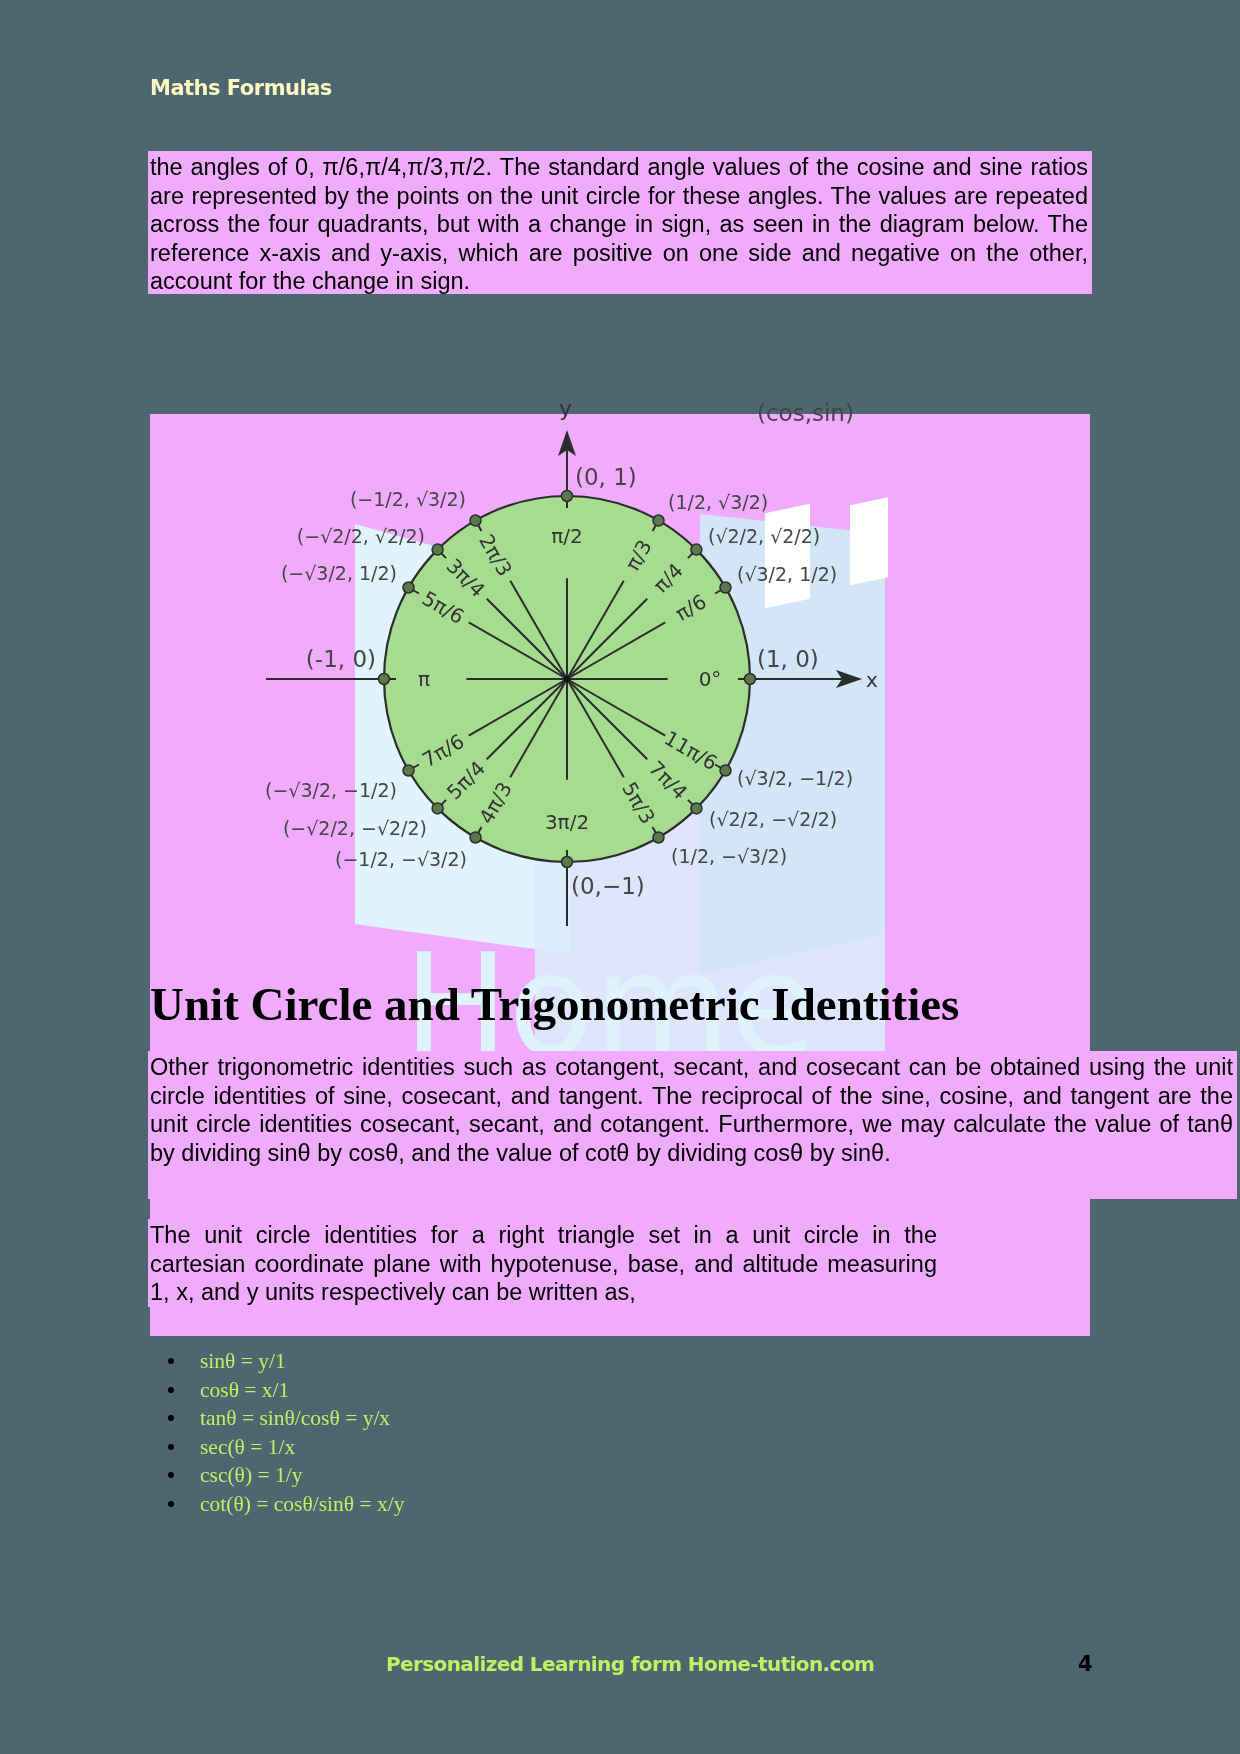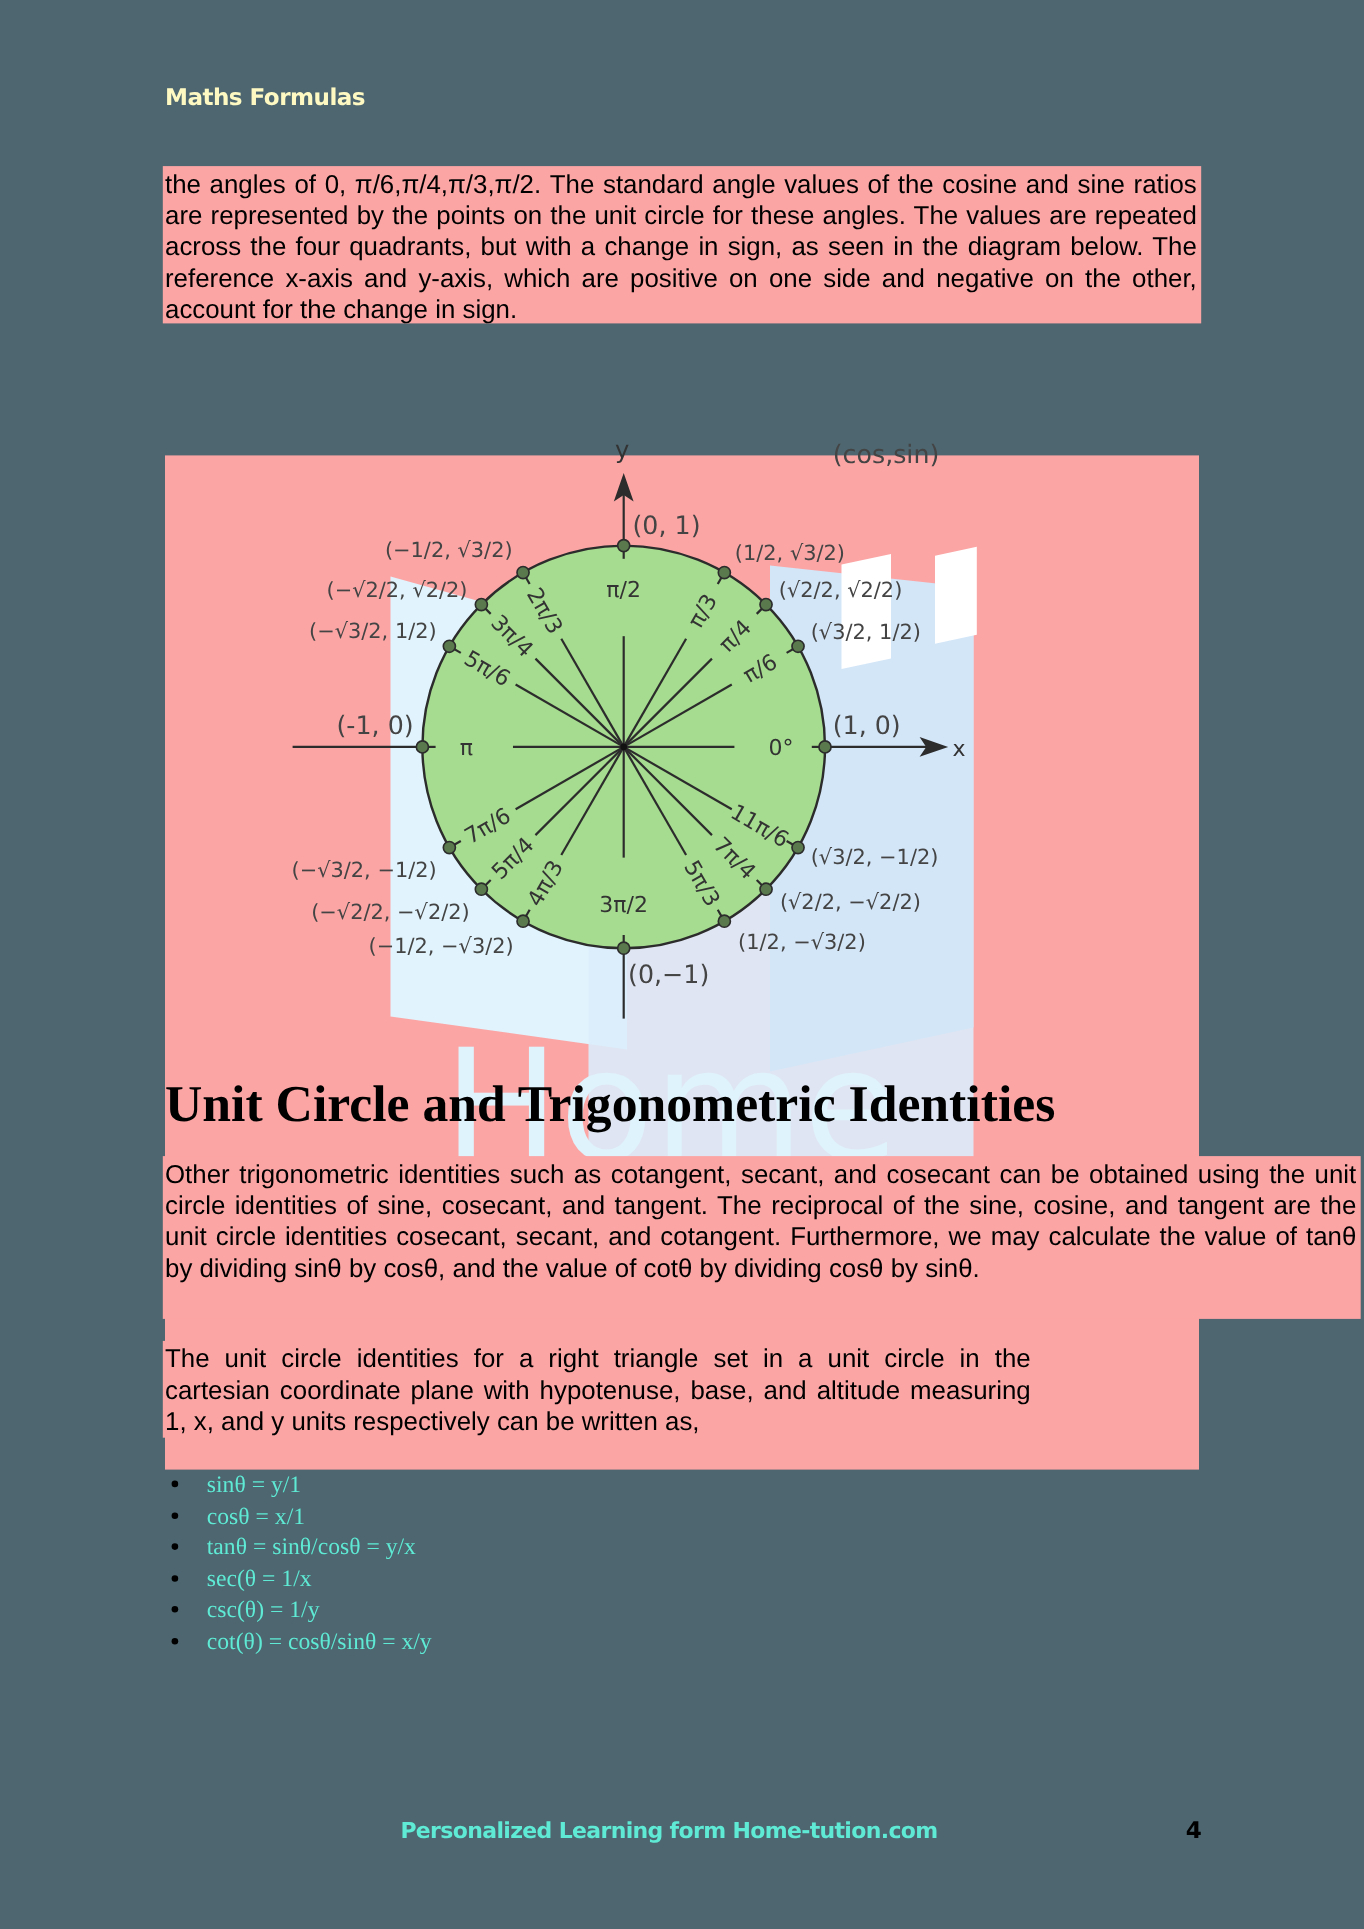--- a/index.html
+++ b/index.html
@@ -10,52 +10,52 @@
     overflow: hidden;
     font-family: "Liberation Sans", sans-serif;
   }
   .abs { position: absolute; }
   .header-title {
     left: 150px; top: 76px;
     color: #fef9c3; font-weight: bold; font-size: 21px;
     font-family: "DejaVu Sans", sans-serif;
     letter-spacing: -0.5px;
   }
-  .white { background: #fca5a5; }
+  .white { background: #f0abfc; }
   .para {
     font-family: "Liberation Sans", sans-serif;
     font-size: 23.5px;
     line-height: 28.6px;
     color: #000;
     text-align: justify;
     text-align-last: left;
     margin: 0;
   }
   .para-box { padding: 0 4px 0 2px; box-sizing: border-box; }
   .heading {
     font-family: "Liberation Serif", serif;
     font-weight: bold;
     font-size: 47px;
     color: #000;
     white-space: nowrap;
   }
   .list {
     left: 150px; top: 1335px;
-    margin: 0; padding: 0; list-style: none;
+    margin: 12px; padding: 0; list-style: none;
     font-family: "Liberation Serif", serif;
-    font-size: 21.5px; line-height: 28.6px; color: #5eead4;
+    font-size: 21.5px; line-height: 28.6px; color: #bef264;
   }
   .list li { position: relative; padding-left: 38px; }
   .list li .bullet {
     position: absolute; left: 6px; top: 11px;
     width: 6px; height: 6px; border-radius: 50%; background: #000;
   }
   .footer-link {
-    left: 364px; top: 1652px;
-    color: #5eead4; font-weight: bold; font-size: 20px;
+    left: 386px; top: 1652px;
+    color: #bef264; font-weight: bold; font-size: 20px;
     font-family: "DejaVu Sans", sans-serif;
     letter-spacing: -0.6px;
   }
   .page-number {
     left: 1078px; top: 1652px;
     color: #000; font-size: 21px; font-weight: bold;
     font-family: "DejaVu Sans", sans-serif;
   }
   svg text { font-family: "DejaVu Sans", sans-serif; }
 </style>

